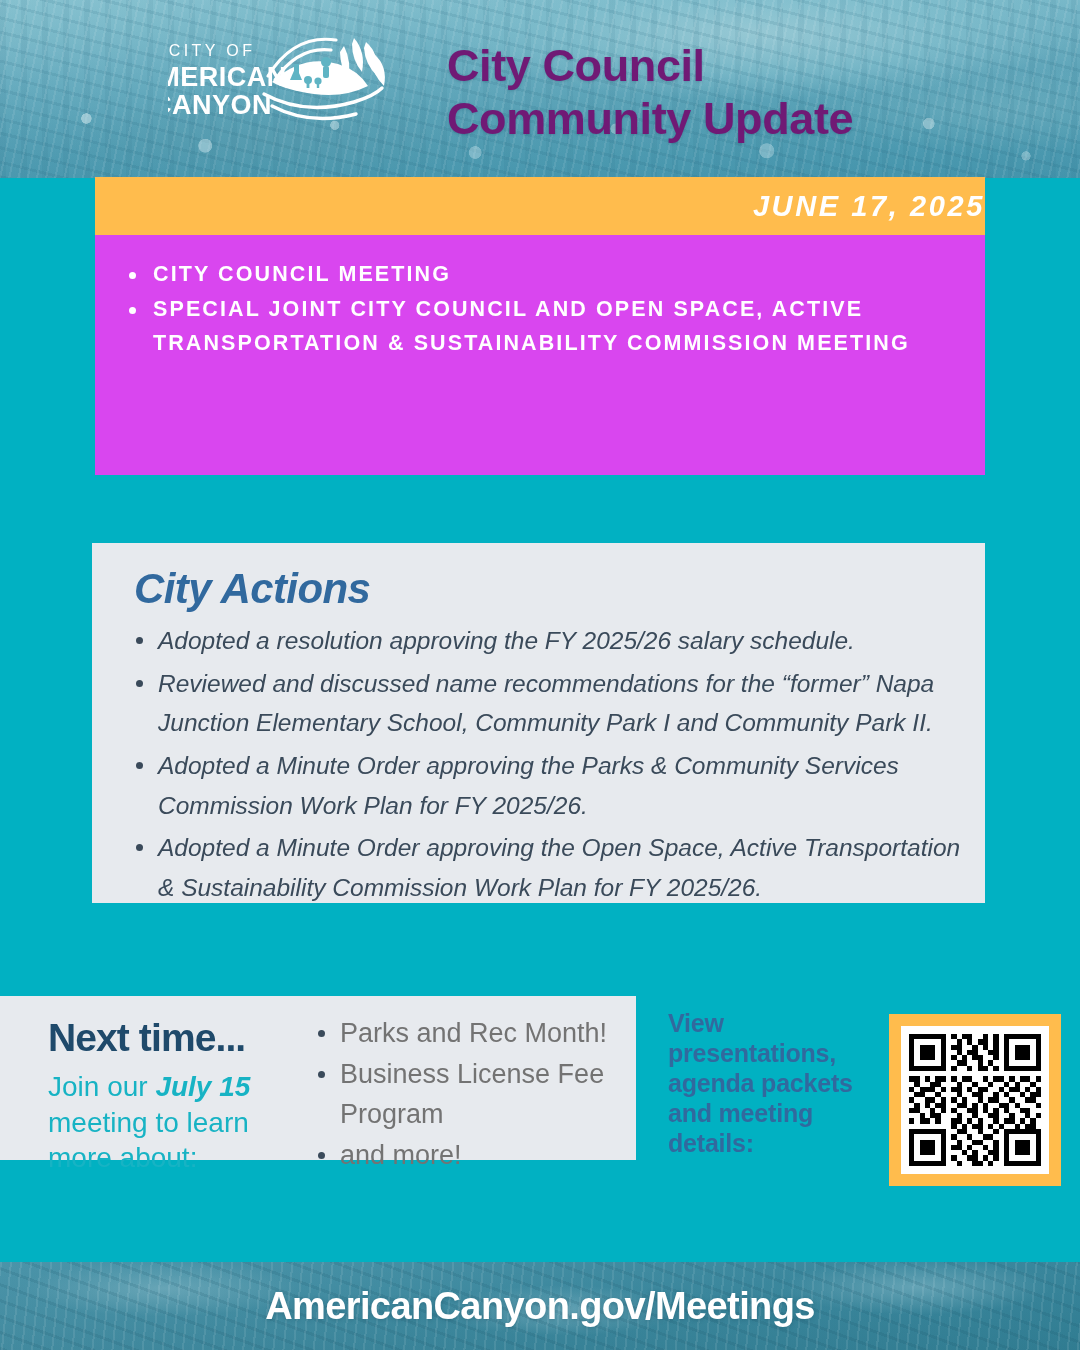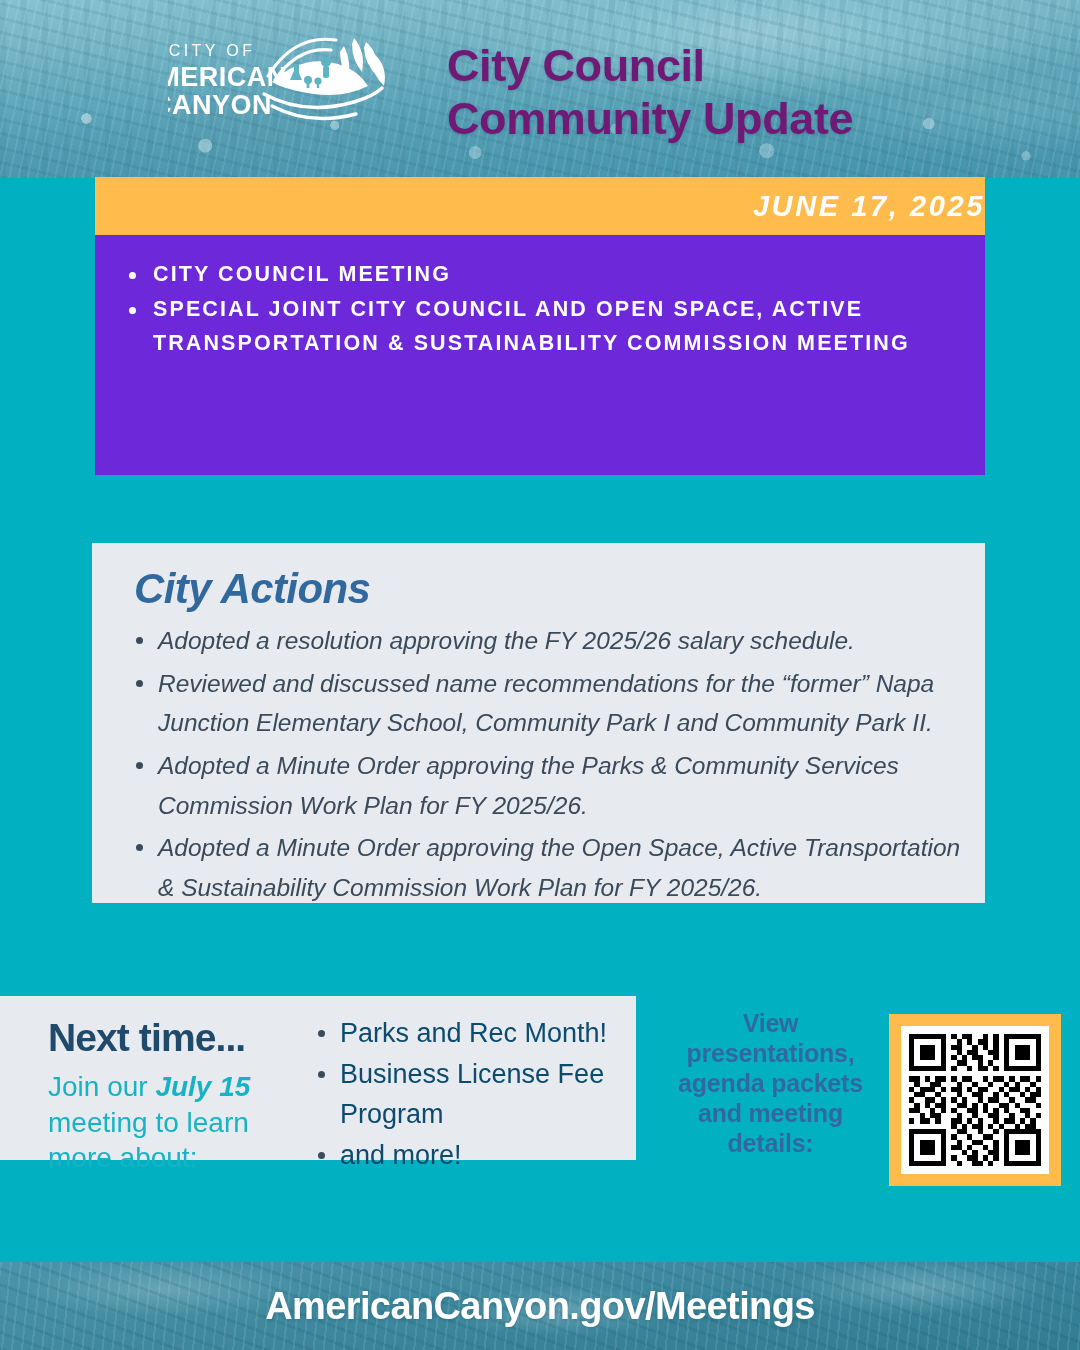--- a/index.html
+++ b/index.html
@@ -97,21 +97,21 @@
     font-weight: 700;
     font-style: italic;
     letter-spacing: 2.6px;
   }
 
   
   .meetings-panel {
     position: absolute;
     left: 95px; top: 235px;
     width: 890px; height: 240px;
-    background: #6d28d9;
+    background: #d946ef;
     padding: 23px 26px 0 26px;
     z-index: 3;
   }
   .meetings-list { list-style: none; }
   .meetings-list li {
     position: relative;
     color: #ffffff;
     font-size: 21.5px;
     font-weight: 700;
     letter-spacing: 2.1px;
@@ -193,21 +193,21 @@
     font-weight: 700;
     font-style: italic;
   }
   .nexttime-right {
     flex: 1;
     padding: 18px 10px 0 8px;
   }
   .topics-list { list-style: none; }
   .topics-list li {
     position: relative;
-    color: #0c4a6e;
+    color: #737373;
     font-size: 27px;
     line-height: 1.46;
     padding-left: 32px;
     margin-bottom: 2px;
   }
   .topics-list li::before {
     content: "";
     position: absolute;
     left: 10px; top: 16px;
     width: 7px; height: 7px;
@@ -219,21 +219,20 @@
   .qr-caption {
     position: absolute;
     left: 668px; top: 1008px;
     width: 205px;
     color: #31699e;
     font-size: 25px;
     font-weight: 700;
     line-height: 1.2;
     letter-spacing: -0.2px;
     z-index: 3;
-    text-align: center;
   }
   .qr-frame {
     position: absolute;
     left: 889px; top: 1014px;
     width: 172px; height: 172px;
     background: #ffbc4d;
     padding: 12px;
     z-index: 3;
   }
   .qr-inner {

